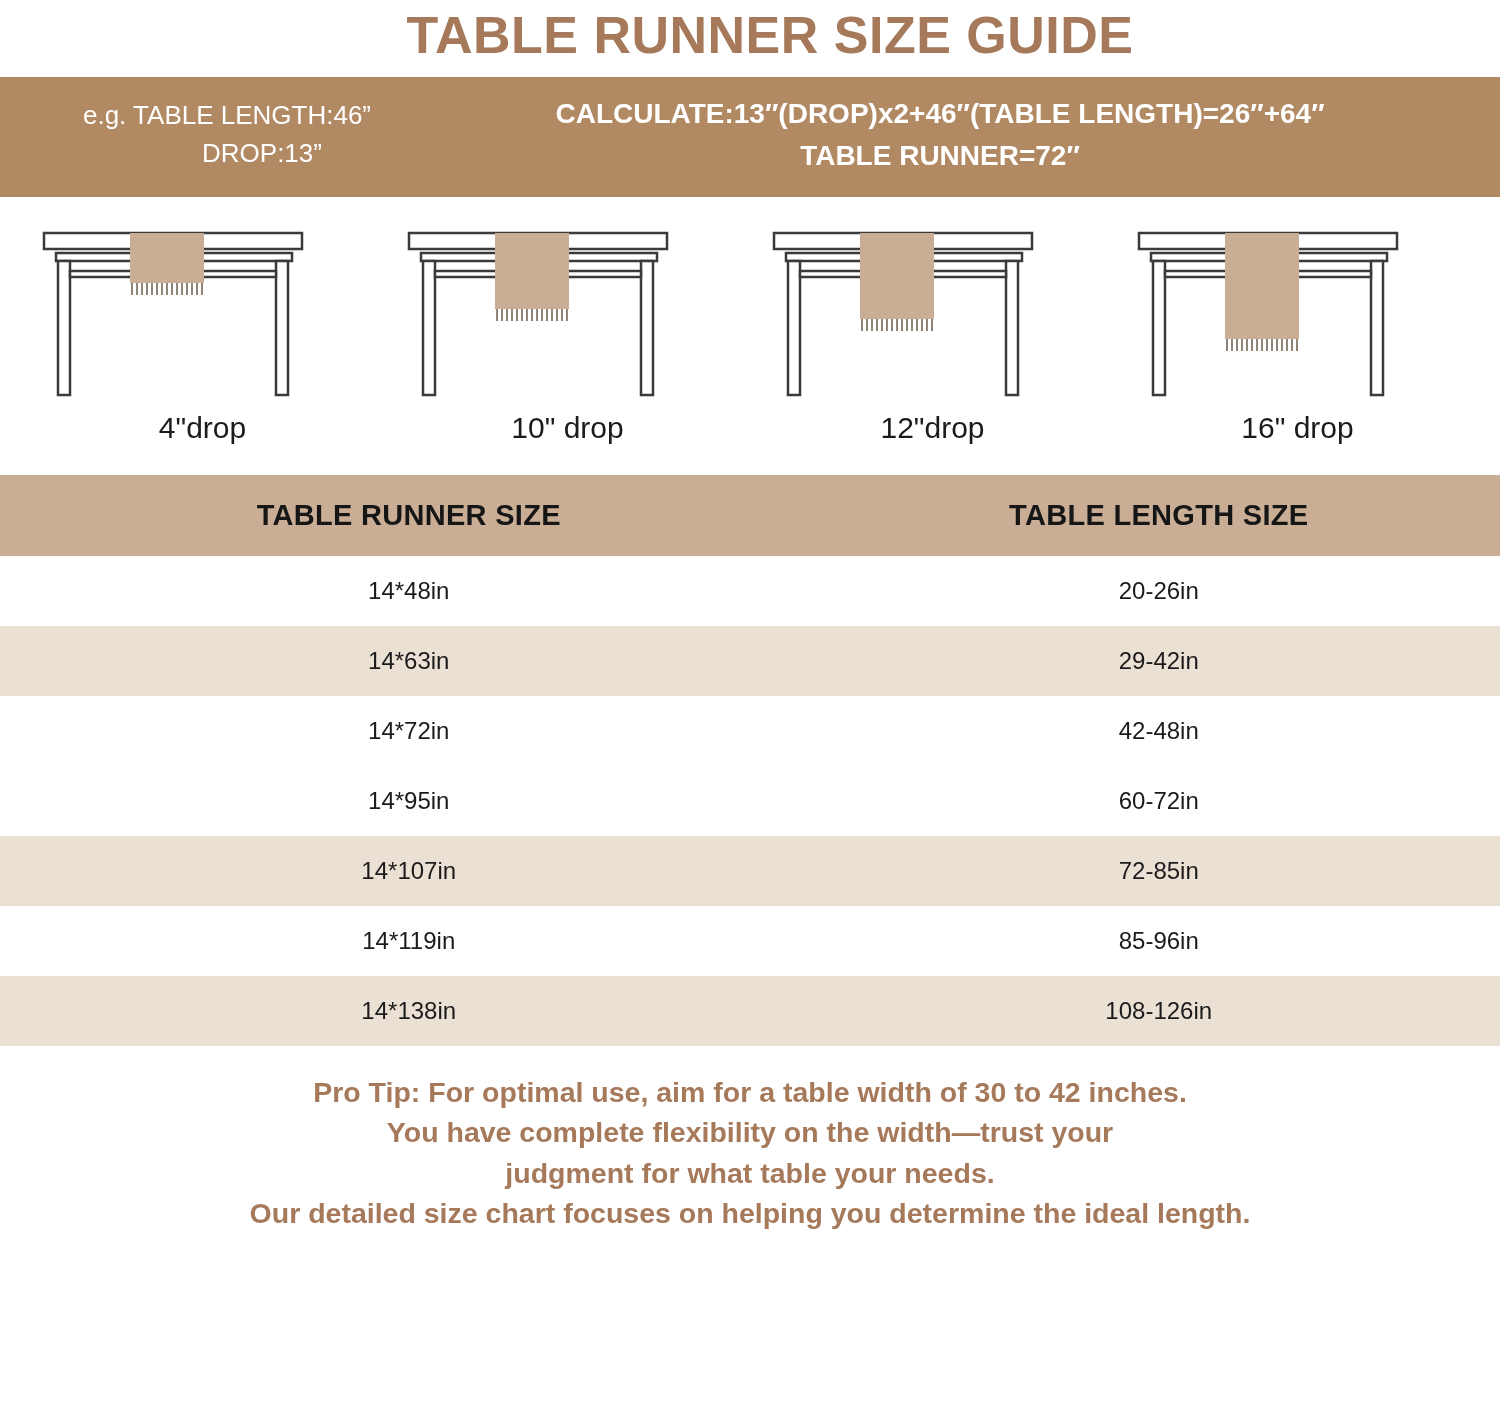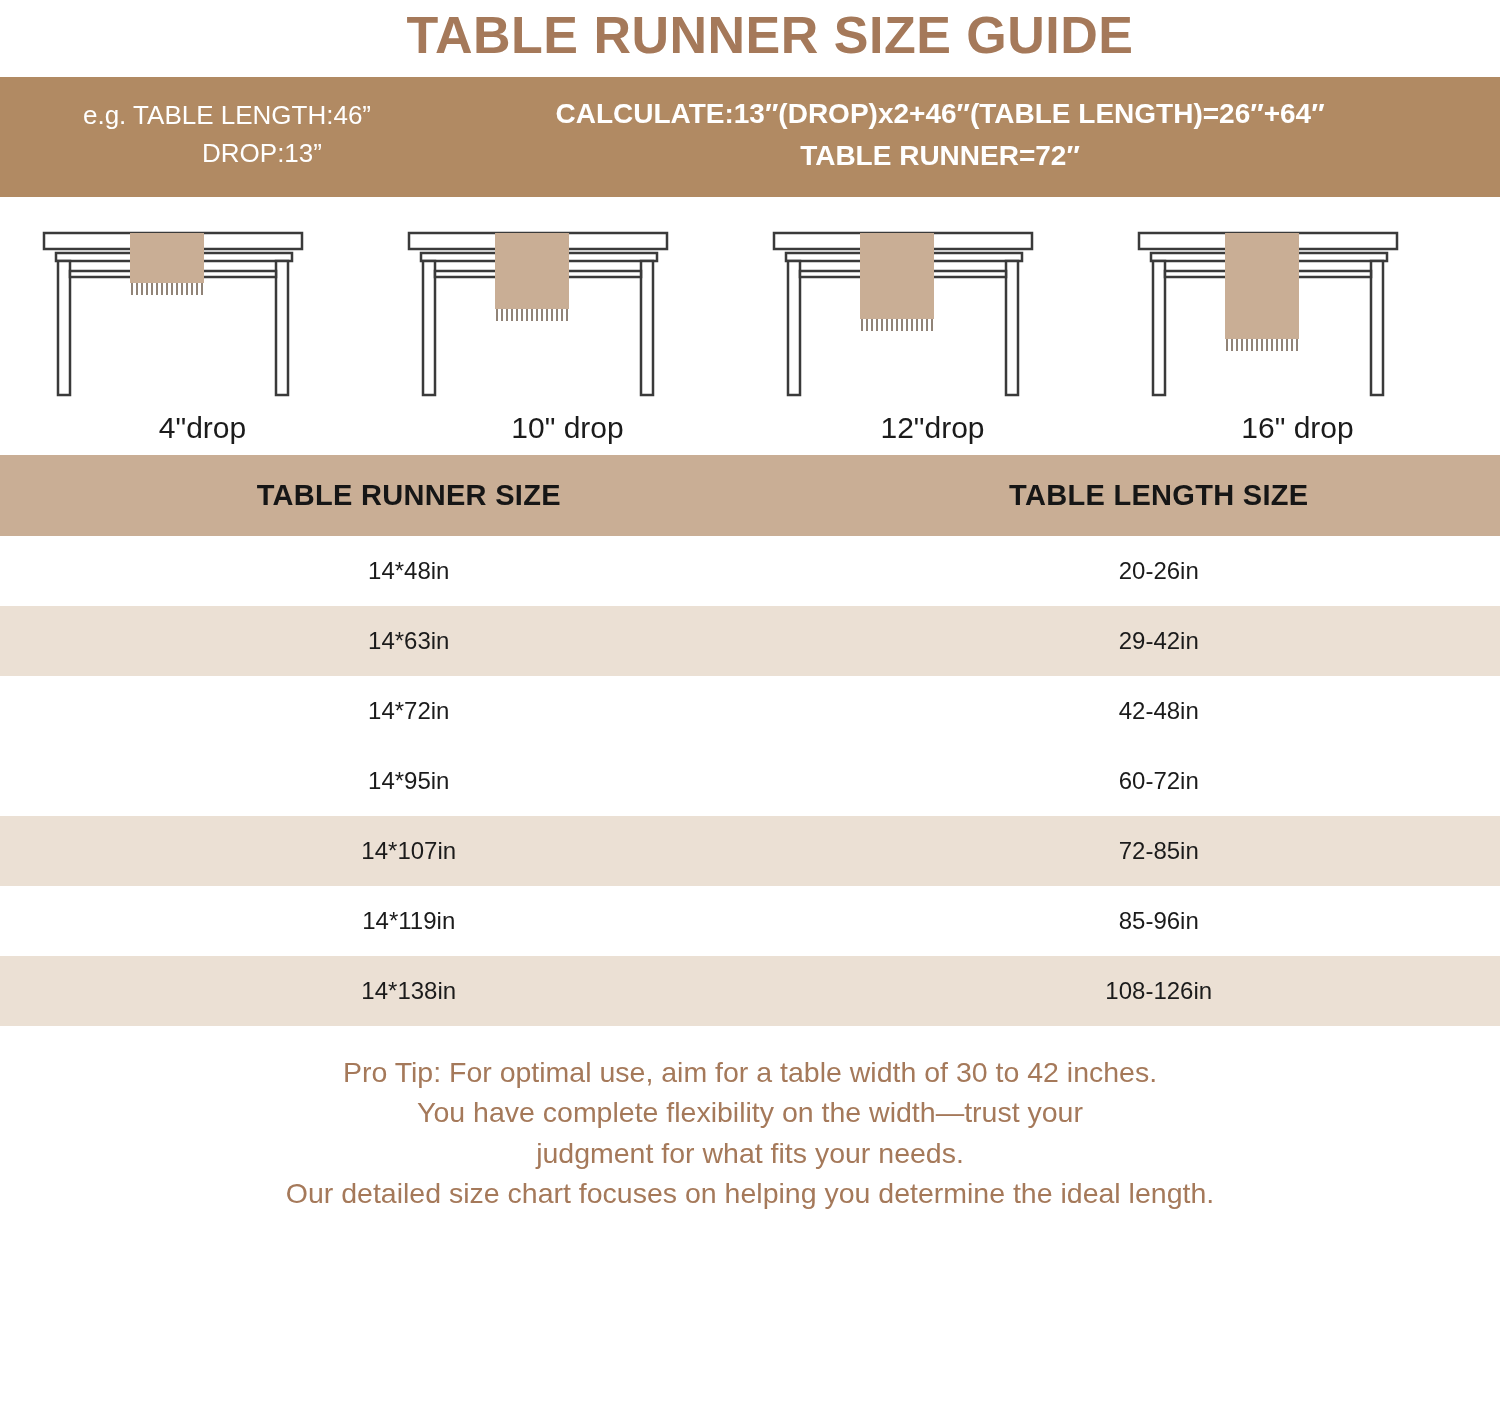--- a/index.html
+++ b/index.html
@@ -70,21 +70,21 @@
   .drop-label {
     font-size: 30px;
     color: #1b1b1b;
     margin-top: 2px;
   }
 
   
   table.size-table {
     width: 100%;
     border-collapse: collapse;
-    margin-top: 0;
+    margin-top: 20px;
   }
   table.size-table th {
     background: #C9AE95;
     color: #161616;
     font-size: 29px;
     font-weight: bold;
     padding: 24px 0;
     text-align: center;
     letter-spacing: 0.3px;
   }
@@ -97,21 +97,21 @@
   table.size-table tr.odd td { background: #ffffff; }
   table.size-table tr.even td { background: #EBE0D4; }
   table.size-table col.c1 { width: 54.5%; }
   table.size-table col.c2 { width: 45.5%; }
 
   
   .protip {
     text-align: center;
     color: #A5795A;
     font-size: 28.5px;
-    font-weight: normal;
+    font-weight: bold;
     line-height: 1.42;
     padding: 26px 14px 10px 14px;
   }
   .protip div { white-space: nowrap; }
 </style>
 </head>
 <body>
 
 <div id="page">
 
@@ -316,17 +316,17 @@
       <tr class="even">
         <td>14*138in</td>
         <td>108-126in</td>
       </tr>
     </tbody>
   </table>
 
   <div class="protip">
     <div>Pro Tip: For optimal use, aim for a table width of 30 to 42 inches.</div>
     <div>You have complete flexibility on the width—trust your</div>
-    <div>judgment for what fits your needs.</div>
+    <div>judgment for what table your needs.</div>
     <div>Our detailed size chart focuses on helping you determine the ideal length.</div>
   </div>
 
 </div>
 
 </body></html>

